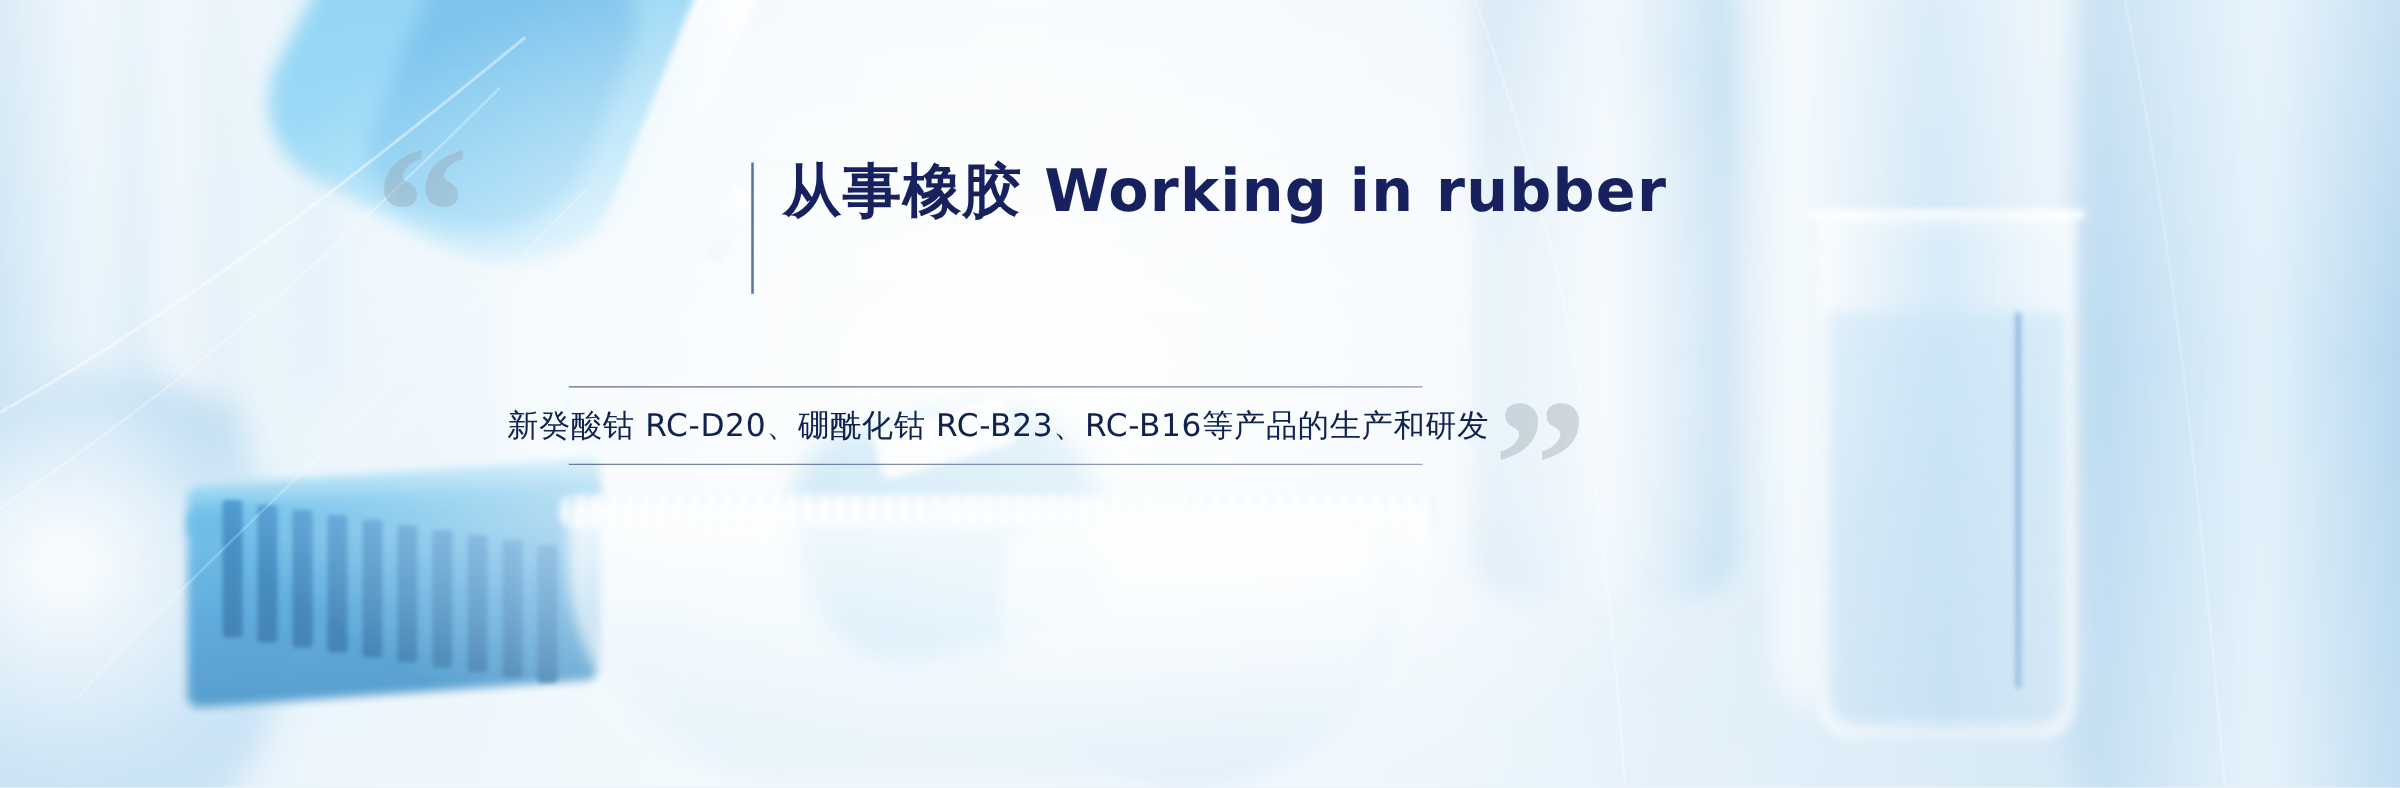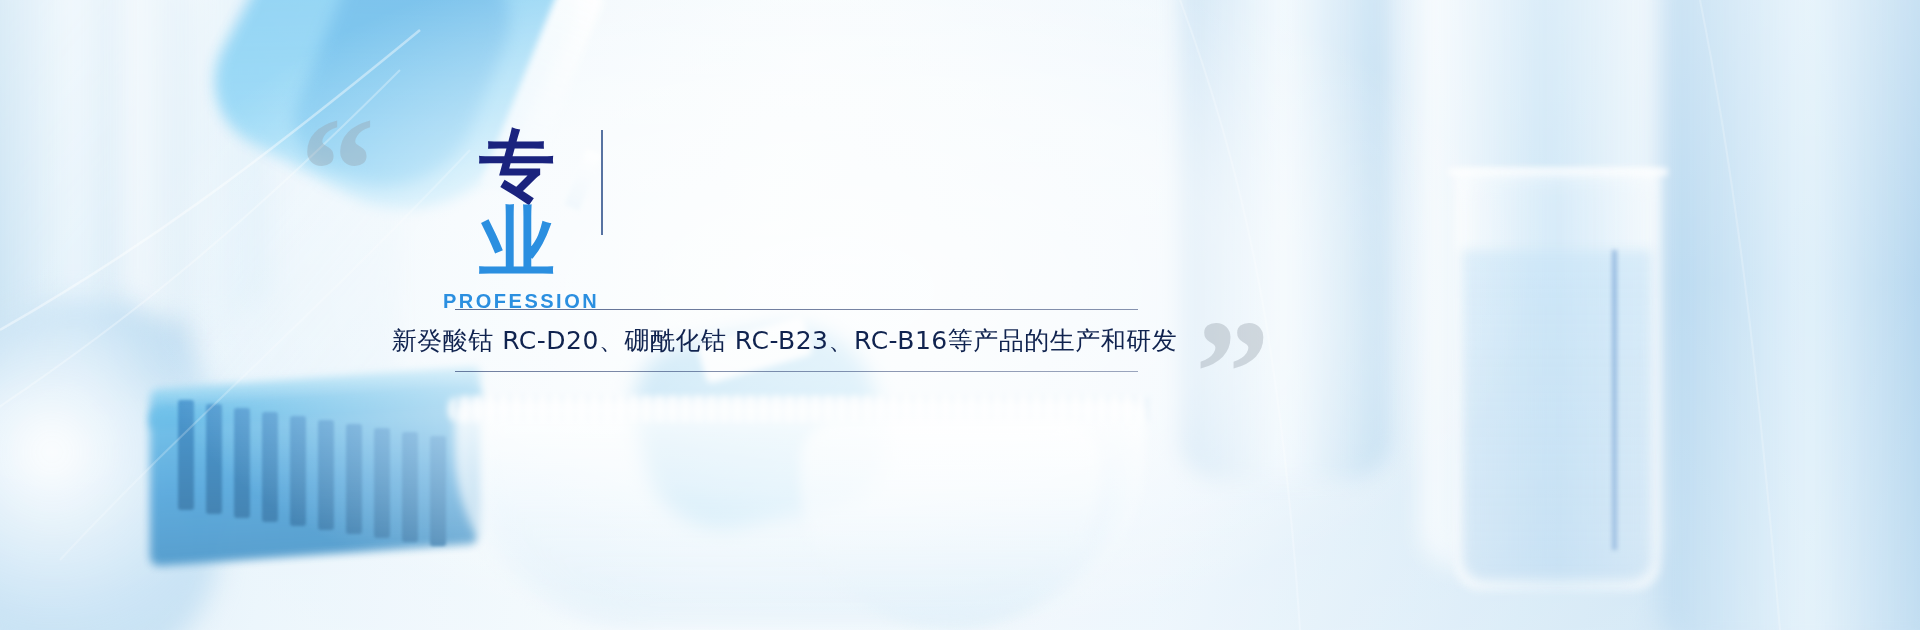--- a/index.html
+++ b/index.html
@@ -168,21 +168,21 @@
     line-height:1.15; letter-spacing:3px; white-space:nowrap;
     font-family:"DejaVu Sans", sans-serif;
   }
 
   .rule { position:absolute; left:455px; top:309px; width:683px; height:1px;
           background:linear-gradient(90deg,rgba(40,60,110,.75),rgba(40,60,110,.55)); }
   .rule2 { position:absolute; left:455px; top:371px; width:683px; height:1px;
           background:linear-gradient(90deg,rgba(40,60,110,.65),rgba(40,60,110,.45)); }
 
   .subtitle {
-    position:absolute; left:443px; top:309px; width:683px; height:62px;
+    position:absolute; left:457px; top:309px; width:683px; height:62px;
     display:flex; align-items:center; justify-content:center;
     font-size:25px; color:#10234f; letter-spacing:.5px; white-space:nowrap;
     font-family:"DejaVu Sans", sans-serif;
   }
 
   .desc {
     position:absolute; left:440px; top:396px; width:715px;
     text-align:center; font-size:16.5px; line-height:1.62;
     color:rgba(120,138,158,.80); letter-spacing:.2px;
     font-family:"DejaVu Sans", sans-serif;
@@ -239,27 +239,24 @@
   </svg>
 
   <div class="wash"></div>
 </div>
 
 <div class="content">
 
   <div class="quote-open">“</div>
   <div class="quote-close">”</div>
 
-  <div class="logo">
-    <div class="logo-cn"><span class="c1">专</span><span class="c2">业</span></div>
-    <div class="logo-en">PROFESSION</div>
-  </div>
 
   <div class="divider"></div>
 
   <div class="headline">
+    <div class="h-line1">从事橡胶 Working in rubber</div>
   </div>
 
   <div class="rule"></div>
   <div class="subtitle">新癸酸钴 RC-D20、硼酰化钴 RC-B23、RC-B16等产品的生产和研发</div>
   <div class="rule2"></div>
 
 </div>
 
 </body></html>

